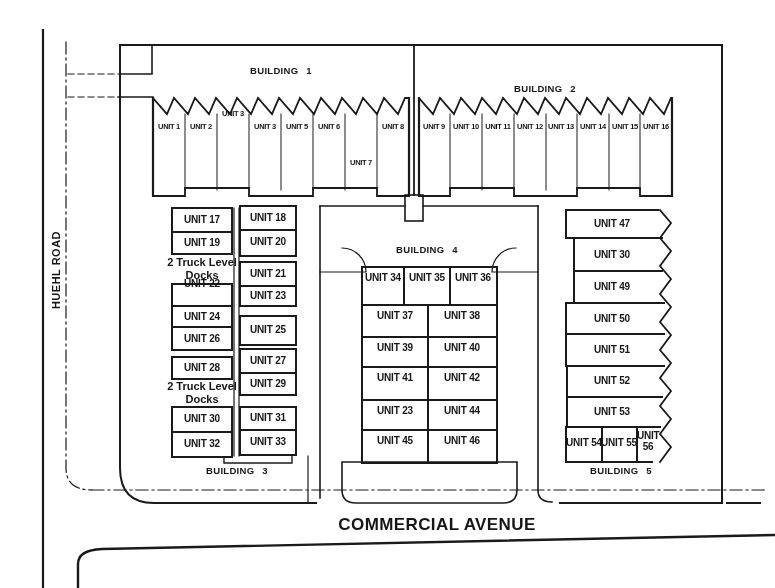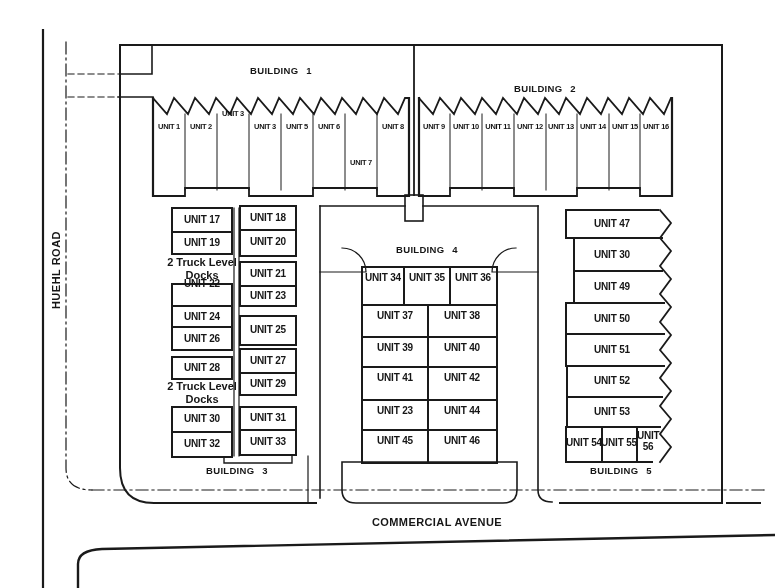--- a/index.html
+++ b/index.html
@@ -5,21 +5,21 @@
   html,body{margin:0;padding:0;background:#e8e8e8;}
   .stage{position:relative;width:775px;height:588px;background:#ffffff;overflow:hidden;
          font-family:"Liberation Sans","DejaVu Sans",sans-serif;color:#161616;}
   svg.lines{position:absolute;left:0;top:0;}
   .lbl{position:absolute;transform:translateX(-50%);white-space:nowrap;font-weight:bold;
        line-height:1.1;text-align:center;}
   .us{font-size:7.5px;letter-spacing:-0.3px;}          
   .u{font-size:10px;letter-spacing:-0.2px;}           
   .bl{font-size:9.5px;word-spacing:5px;letter-spacing:.3px;} 
   .note{font-size:11px;white-space:normal;width:86px;line-height:1.2;}
-  .road{font-size:11px;letter-spacing:.4px;}
+  .road{font-size:17px;letter-spacing:.4px;}
   .road-v{position:absolute;width:120px;text-align:center;transform:rotate(-90deg);
           transform-origin:center center;font-weight:bold;font-size:11px;letter-spacing:.5px;}
 </style>
 </head>
 <body>
 
 <div class="stage">
 
   <svg class="lines" width="775" height="588" viewBox="0 0 775 588" fill="none" stroke="#1a1a1a" stroke-linecap="square">
 

